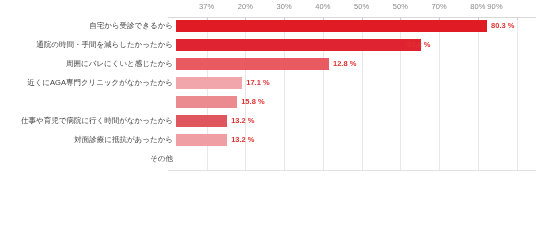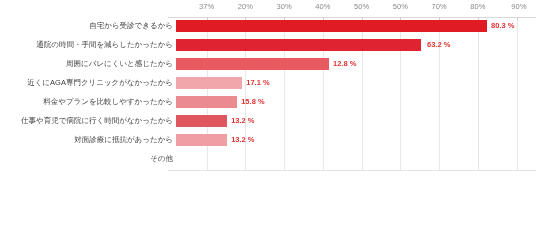--- a/index.html
+++ b/index.html
@@ -118,21 +118,21 @@
 
   <div id="axis-labels">
       <div class="axis-tick-label" style="left: 206.737px;">37%</div>
       <div class="axis-tick-label" style="left: 245.474px;">20%</div>
       <div class="axis-tick-label" style="left: 284.211px;">30%</div>
       <div class="axis-tick-label" style="left: 322.947px;">40%</div>
       <div class="axis-tick-label" style="left: 361.684px;">50%</div>
       <div class="axis-tick-label" style="left: 400.421px;">50%</div>
       <div class="axis-tick-label" style="left: 439.158px;">70%</div>
       <div class="axis-tick-label" style="left: 477.895px;">80%</div>
-      <div class="axis-tick-label" style="left: 519px;">90%</div>
+      <div class="axis-tick-label" style="left: 495px;">90%</div>
     </div>
   <div id="axis-line"></div>
 
   <div id="plot-area">
       <div class="gridline" style="left: 38.7368px;"></div>
       <div class="gridline" style="left: 77.4737px;"></div>
       <div class="gridline" style="left: 116.211px;"></div>
       <div class="gridline" style="left: 154.947px;"></div>
       <div class="gridline" style="left: 193.684px;"></div>
       <div class="gridline" style="left: 232.421px;"></div>
@@ -143,34 +143,33 @@
 
   <div id="rows-layer">
       <div class="bar-row" style="top: 0px;">
         <div class="cat-label">自宅から受診できるから</div>
         <div class="bar" style="width: 311.057px; background: rgb(224, 27, 36);"></div>
         <div class="bar-value" style="left: 483.057px; color: rgb(224, 48, 48);">80.3 %</div>
       </div>
       <div class="bar-row" style="top: 19px;">
         <div class="cat-label">通院の時間・手間を減らしたかったから</div>
         <div class="bar" style="width: 244.817px; background: rgb(224, 35, 48);"></div>
-        <div class="bar-value" style="left: 419px; color: rgb(224, 48, 48);">63.2 %</div>
+        <div class="bar-value" style="left: 399px; color: rgb(224, 48, 48);">63.2 %</div>
       </div>
       <div class="bar-row" style="top: 38px;">
         <div class="cat-label">周囲にバレにくいと感じたから</div>
         <div class="bar" style="width: 153.011px; background: rgb(232, 90, 95);"></div>
         <div class="bar-value" style="left: 325.011px; color: rgb(224, 48, 48);">12.8 %</div>
       </div>
       <div class="bar-row" style="top: 57px;">
         <div class="cat-label">近くにAGA専門クリニックがなかったから</div>
         <div class="bar" style="width: 66.24px; background: rgb(240, 166, 171);"></div>
         <div class="bar-value" style="left: 238.24px; color: rgb(224, 48, 48);">17.1 %</div>
       </div>
       <div class="bar-row" style="top: 76px;">
-        <div class="cat-label">料金やプランを比較しやすかったから</div>
         <div class="bar" style="width: 61.2042px; background: rgb(235, 139, 144);"></div>
         <div class="bar-value" style="left: 233.204px; color: rgb(224, 48, 48);">15.8 %</div>
       </div>
       <div class="bar-row" style="top: 95px;">
         <div class="cat-label">仕事や育児で病院に行く時間がなかったから</div>
         <div class="bar" style="width: 51.1326px; background: rgb(224, 86, 94);"></div>
         <div class="bar-value" style="left: 223.133px; color: rgb(224, 48, 48);">13.2 %</div>
       </div>
       <div class="bar-row" style="top: 114px;">
         <div class="cat-label">対面診療に抵抗があったから</div>

